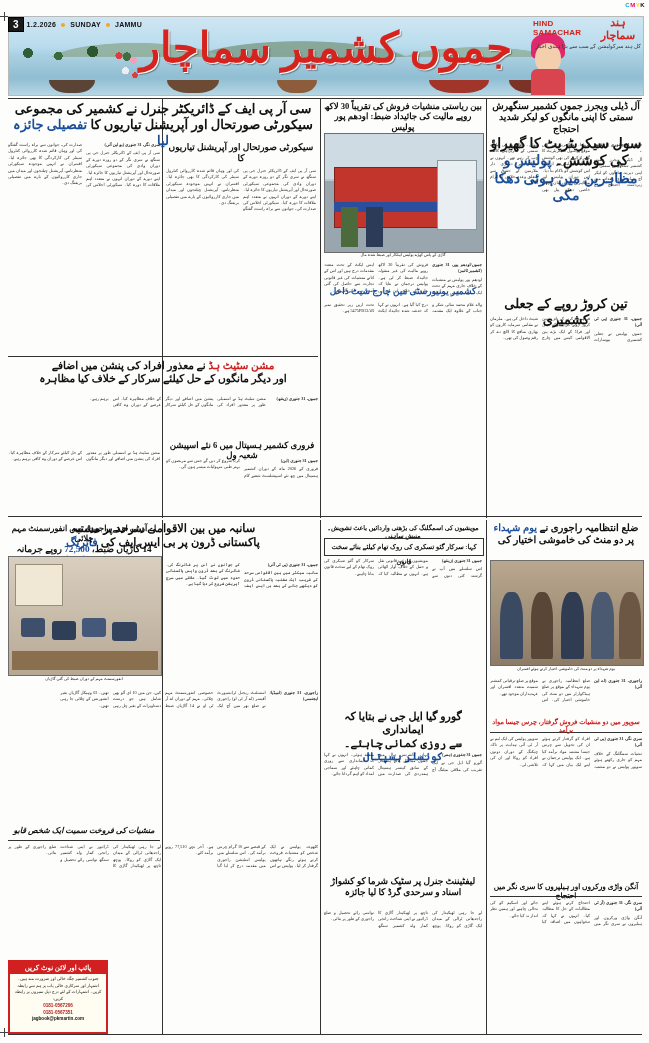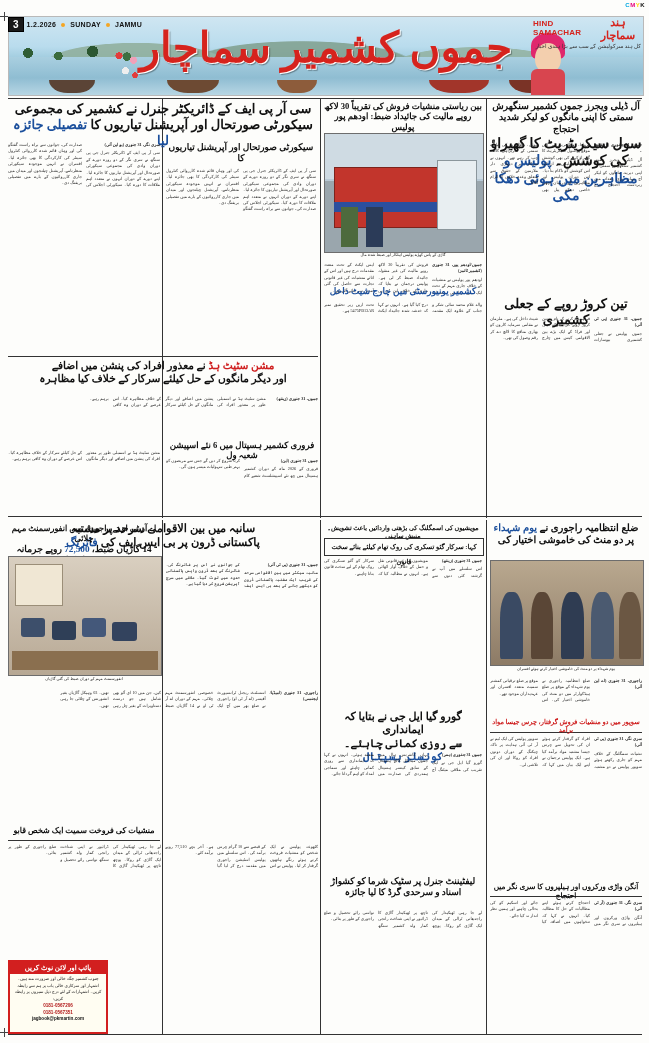--- a/index.html
+++ b/index.html
@@ -370,21 +370,21 @@
   </div>
 
   <div style="position:absolute;left:324px;top:752px;width:158px;"></div>
 
   <div style="position:absolute;left:324px;top:754px;width:158px;"></div>
 
   <div style="position:absolute;left:324px;top:756px;width:158px;"></div>
 
   <div style="position:absolute;left:324px;top:700px;width:0;height:0;"></div>
 
-  <div class="bandbox" style="left:8px;top:826px;width:152px;height:14px;border:none;border-bottom:1px solid #333;">
+  <div class="bandbox" style="left:8px;top:826px;width:152px;height:14px;border:none;border-bottom:1px solid #333;font-style:italic;">
     <div class="subhd" style="font-size:8px;">منشیات کی فروخت سمیت ایک شخص قابو</div>
   </div>
   <div class="body-ur" style="position:absolute;left:8px;top:844px;width:310px;height:112px;column-count:6;">
     <p>کٹھوعہ پولیس نے ایک شخص کو منشیات فروخت کرتے ہوئے رنگے ہاتھوں گرفتار کر لیا۔ پولیس نے اس کے قبضے سے 10 گرام چرس برآمد کی۔ اس سلسلے میں پولیس اسٹیشن راجوری میں مقدمہ درج کر لیا گیا ہے۔ آخر بچے 77,510 روپے برآمد کئے۔</p>
     <p>لے جا رہی ٹھیکیدار کی راجدھانی ٹرالی کے میدان ایک گاڑی کو روکا۔ پوچھ تاچھ پر ٹھیکیدار گاڑی کا ڈرائیور نے اپنی شناخت رانجی کمار ولد کشمیر سنگھ نواسی رائے تحصیل و ضلع راجوری کے طور پر بتائی۔</p>
   </div>
 
   <div class="adbox" style="left:8px;top:960px;width:96px;height:70px;">
     <div class="ad-title">پائپ اور لائن نوٹ کریں</div>
     <div class="ad-text">جنوب کشمیر جگہ خالی اور ضرورت مند ہیں۔ اشتہار اور سرکاری خالی باب پر ہم سے رابطہ کریں۔ اشتہارات کے لئے درج ذیل نمبروں پر رابطہ کریں:</div>

